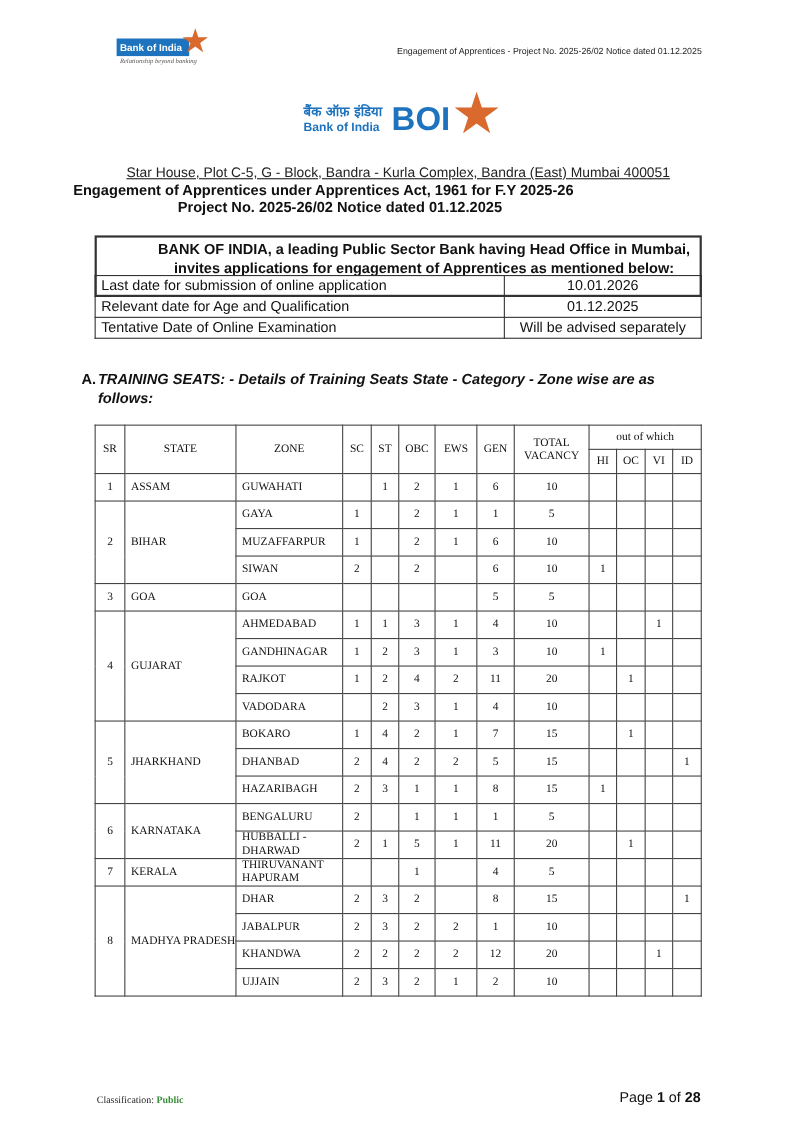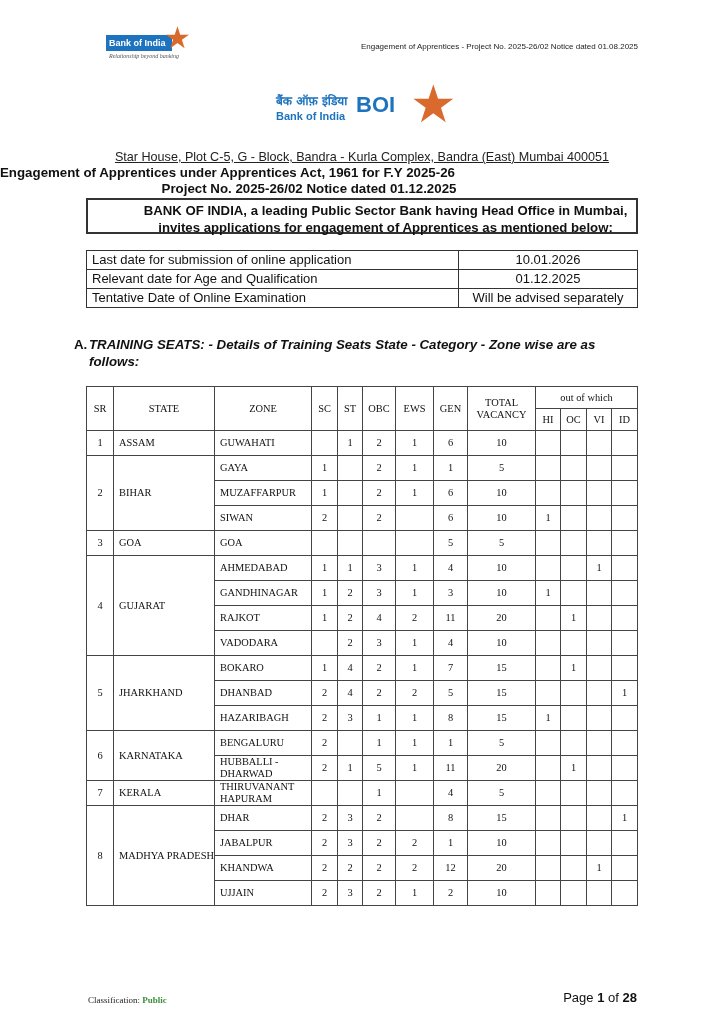--- a/index.html
+++ b/index.html
@@ -8,26 +8,26 @@
   
   .logo-small{left:106px;top:23px;width:85px;height:40px;}
   .logo-small .box{position:absolute;left:0;top:12px;width:66px;height:16px;background:#1e73be;color:#fff;font-weight:bold;font-size:9px;line-height:16px;padding-left:3px;box-sizing:border-box;}
   .logo-small .star{position:absolute;left:58px;top:0;font-size:30px;line-height:30px;color:#d9692c;}
   .logo-small .tag{position:absolute;left:3px;top:30px;font-family:"Liberation Serif",serif;font-style:italic;font-size:6px;color:#555;white-space:nowrap;}
   .header-right{right:86px;top:42px;font-size:8px;color:#222;}
   
   .logo-big{left:276px;top:86px;width:180px;height:52px;}
   .logo-big .hindi{position:absolute;left:0;top:6px;font-size:12px;color:#1e73be;font-weight:bold;font-family:"DejaVu Sans",sans-serif;}
   .logo-big .eng{position:absolute;left:0;top:24px;font-size:11px;color:#1e73be;font-weight:bold;}
-  .logo-big .boi{position:absolute;left:80px;top:6px;font-size:22px;color:#1e73be;font-weight:900;letter-spacing:0px;text-align:right;}
+  .logo-big .boi{position:absolute;left:80px;top:6px;font-size:30px;color:#1e73be;font-weight:900;letter-spacing:0px;text-align:right;}
   .logo-big .star{position:absolute;left:134px;top:-8px;font-size:52px;line-height:52px;color:#d9692c;}
   .address{left:0;width:724px;top:150px;text-align:center;font-size:12.6px;text-decoration:underline;color:#222;}
-  .title1{left:0;width:588px;top:165px;text-align:left;font-size:13.3px;font-weight:bold;}
+  .title1{left:0;width:588px;top:165px;text-align:center;font-size:13.3px;font-weight:bold;}
   .title2{left:0;width:618px;top:181px;text-align:center;font-size:13.3px;font-weight:bold;}
-  .intro{left:86px;top:198px;width:552px;height:36px;border:2px solid #333;box-sizing:border-box;text-align:center;font-weight:bold;font-size:13.2px;line-height:17px;padding-top:2px;padding-left:47px;}
+  .intro{left:86px;top:214px;width:552px;height:56px;border:2px solid #333;box-sizing:border-box;text-align:center;font-weight:bold;font-size:13.2px;line-height:17px;padding-top:2px;padding-left:47px;}
   table{border-collapse:collapse;}
   .dates{left:86px;top:250px;width:552px;font-size:13px;}
   .dates td{border:1px solid #333;height:18px;padding:0 5px;line-height:18px;}
   .dates td.v{text-align:center;width:178px;padding:0;}
   .sec-heading{left:74px;top:336px;width:560px;font-size:13.3px;font-weight:bold;line-height:17px;}
   .sec-heading .lbl{position:absolute;left:0;top:0;}
   .sec-heading .txt{position:absolute;left:15px;top:0;width:545px;font-style:italic;}
   .seats{left:86px;top:386px;width:551px;font-family:"Liberation Serif",serif;font-size:10.4px;table-layout:fixed;}
   .seats td,.seats th{border:1px solid #444;padding:0 0 0 5px;font-weight:normal;height:24px;line-height:12px;text-align:left;}
   .seats th{text-align:center;padding:0;}
@@ -40,21 +40,21 @@
   .footer-right b{font-weight:bold;}
 </style>
 </head>
 <body>
 
 <div class="abs logo-small">
   <div class="box">Bank of India</div>
   <div class="star">★</div>
   <div class="tag">Relationship beyond banking</div>
 </div>
-<div class="abs header-right">Engagement of Apprentices - Project No. 2025-26/02 Notice dated 01.08.2025</div>
+<div class="abs header-right">Engagement of Apprentices - Project No. 2025-26/02 Notice dated 01.12.2025</div>
 
 <div class="abs logo-big">
   <div class="hindi">बैंक ऑफ़ इंडिया</div>
   <div class="eng">Bank of India</div>
   <div class="boi">BOI</div>
   <div class="star">★</div>
 </div>
 
 <div class="abs address">Star House, Plot C-5, G - Block, Bandra - Kurla Complex, Bandra (East) Mumbai 400051</div>
 <div class="abs title1">Engagement of Apprentices under Apprentices Act, 1961 for F.Y 2025-26</div>

